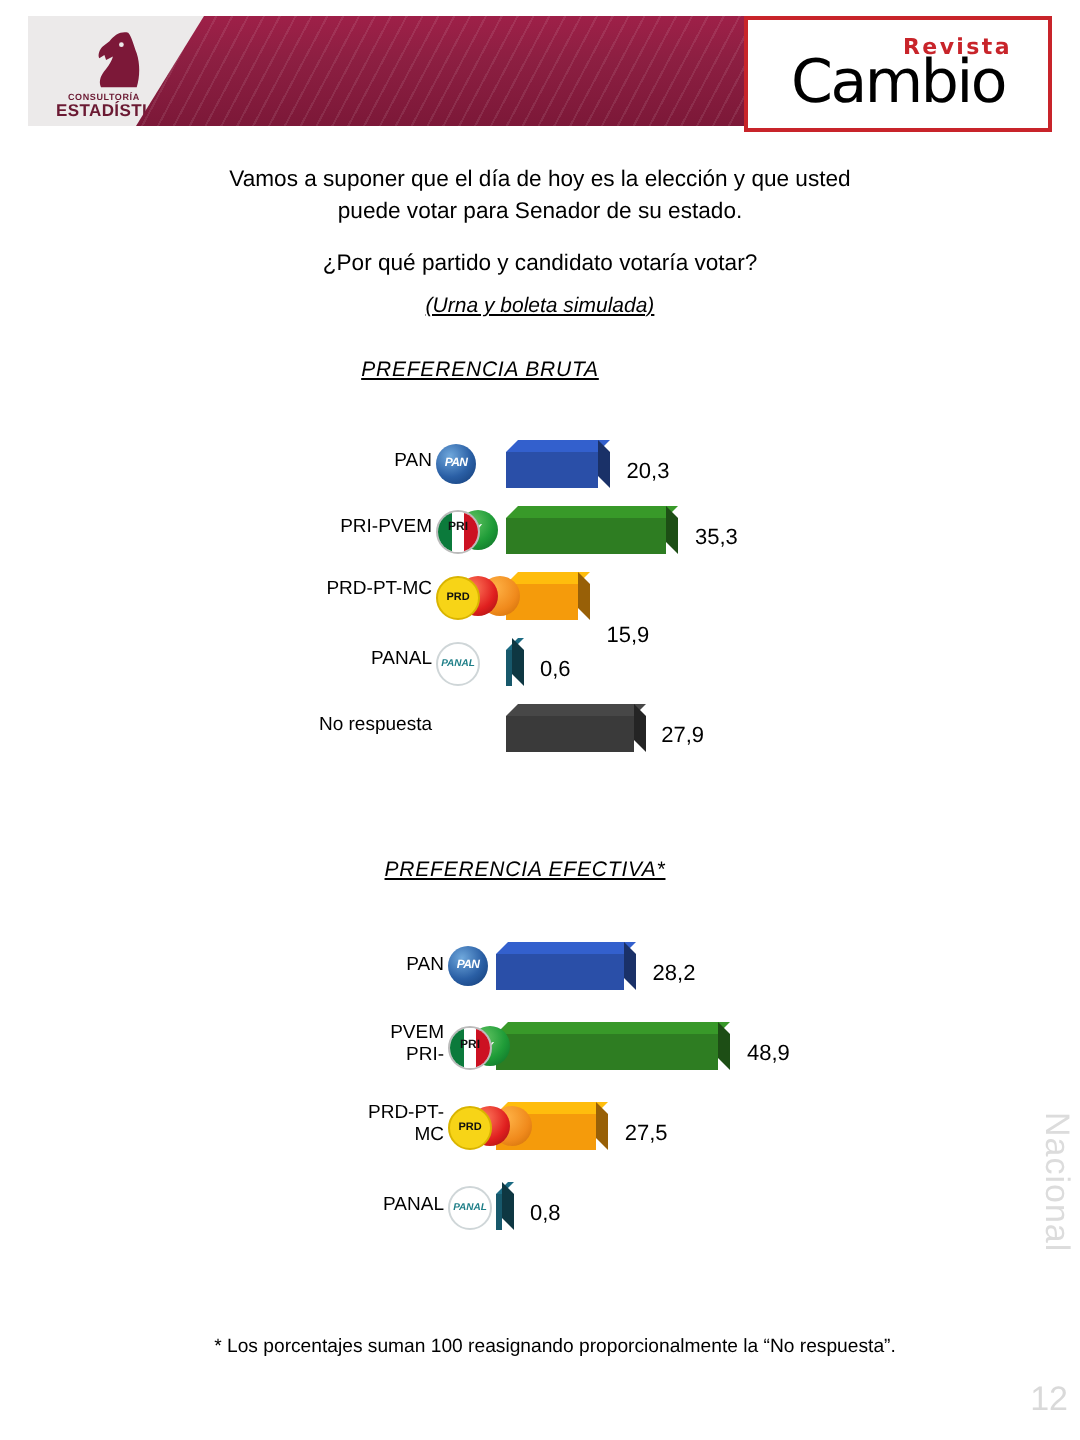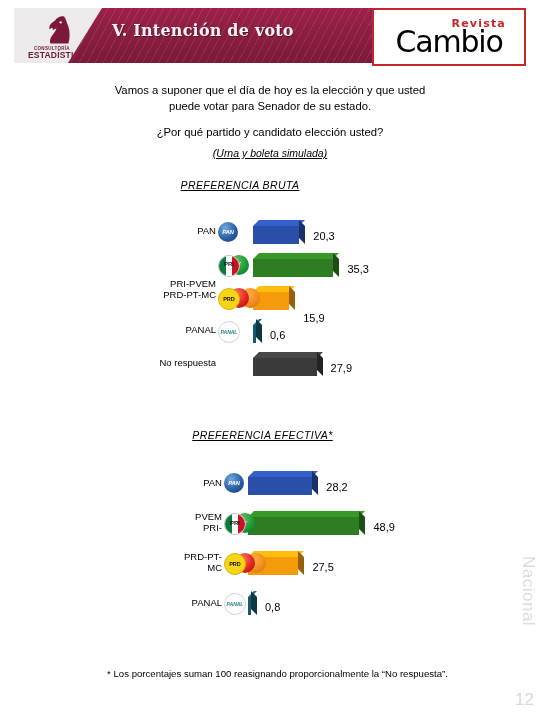--- a/index.html
+++ b/index.html
@@ -126,33 +126,32 @@
   <div class="hdr-logo">
     <svg class="knight" viewBox="0 0 40 40">
       <path d="M26 4 C22 3 18 5 15 9 L11 12 C9 14 8 17 9 19 L12 17 L13 20 L17 18 C16 22 13 25 11 28 C9 31 9 34 10 36 L31 36 C33 30 33 22 31 16 C29 11 28 6 26 4 Z" fill="#7c1838"></path>
       <circle cx="22" cy="11" r="1.4" fill="#eceaea"></circle>
     </svg>
     <div class="logo-cap1">CONSULTORÍA</div>
     <div class="logo-cap2">ESTADÍSTICA</div>
   </div>
 
   <div class="hdr-band"></div>
-  <div class="hdr-title">V. Intención de voto</div>
 
   <div class="cambio">
     <div class="cambio-sub">Revista</div>
     <div class="cambio-main">Cambio</div>
   </div>
 </div>
 
 <div class="q1">
   <div>Vamos a suponer que el día de hoy es la elección y que usted</div>
   <div>puede votar para Senador de su estado.</div>
 </div>
-<div class="q2">¿Por qué partido y candidato elección usted?</div>
+<div class="q2">¿Por qué partido y candidato votaría votar?</div>
 <div class="q3">(Urna y boleta simulada)</div>
 
 <div class="chart-title" id="title-bruta">PREFERENCIA BRUTA</div>
 <div class="chart" id="chart-bruta">
     <div class="row" style="height: 33px;">
       <div class="row-label" style="left: 0px; width: 216px; top: 10px;">
         <div>PAN</div>
       </div>
       <div class="logo-slot" style="left: 218px; top: 6.5px; width: 33px;">
         <div class="lg lg-pan" style="width: 20px; height: 20px; position: absolute; left: 0px; top: 0px; z-index: 10;">
@@ -162,21 +161,21 @@
       <div class="bar-wrap" style="left: 253px; top: 4.5px; width: 46.284px;">
         <div class="bar3d">
           <div class="bar-top" style="background:rgb(51,96,205);"></div>
           <div class="bar-face" style="background:#2a4fa8;"></div>
           <div class="bar-side" style="background:rgb(26,49,104);"></div>
         </div>
       </div>
       <div class="bar-val" style="left: 313.284px; top: 14.5px;">20,3</div>
     </div>
     <div class="row" style="height: 33px;">
-      <div class="row-label" style="left: 0px; width: 216px; top: 10px; margin-top: 20px;">
+      <div class="row-label" style="left: 0px; width: 216px; top: 10px;">
         <div>PRI-PVEM</div>
       </div>
       <div class="logo-slot" style="left: 218px; top: 6.5px; width: 33px;">
         <div class="lg lg-pri" style="width: 20px; height: 20px; position: absolute; left: 0px; top: 0px; z-index: 10;">
           <div class="f1"></div>
           <div class="f2"></div>
           <div class="f3"></div>
           <div class="txt">PRI</div>
         </div>
         <div class="lg lg-pvem" style="width: 20px; height: 20px; position: absolute; left: 11px; top: 0px; z-index: 9;">

